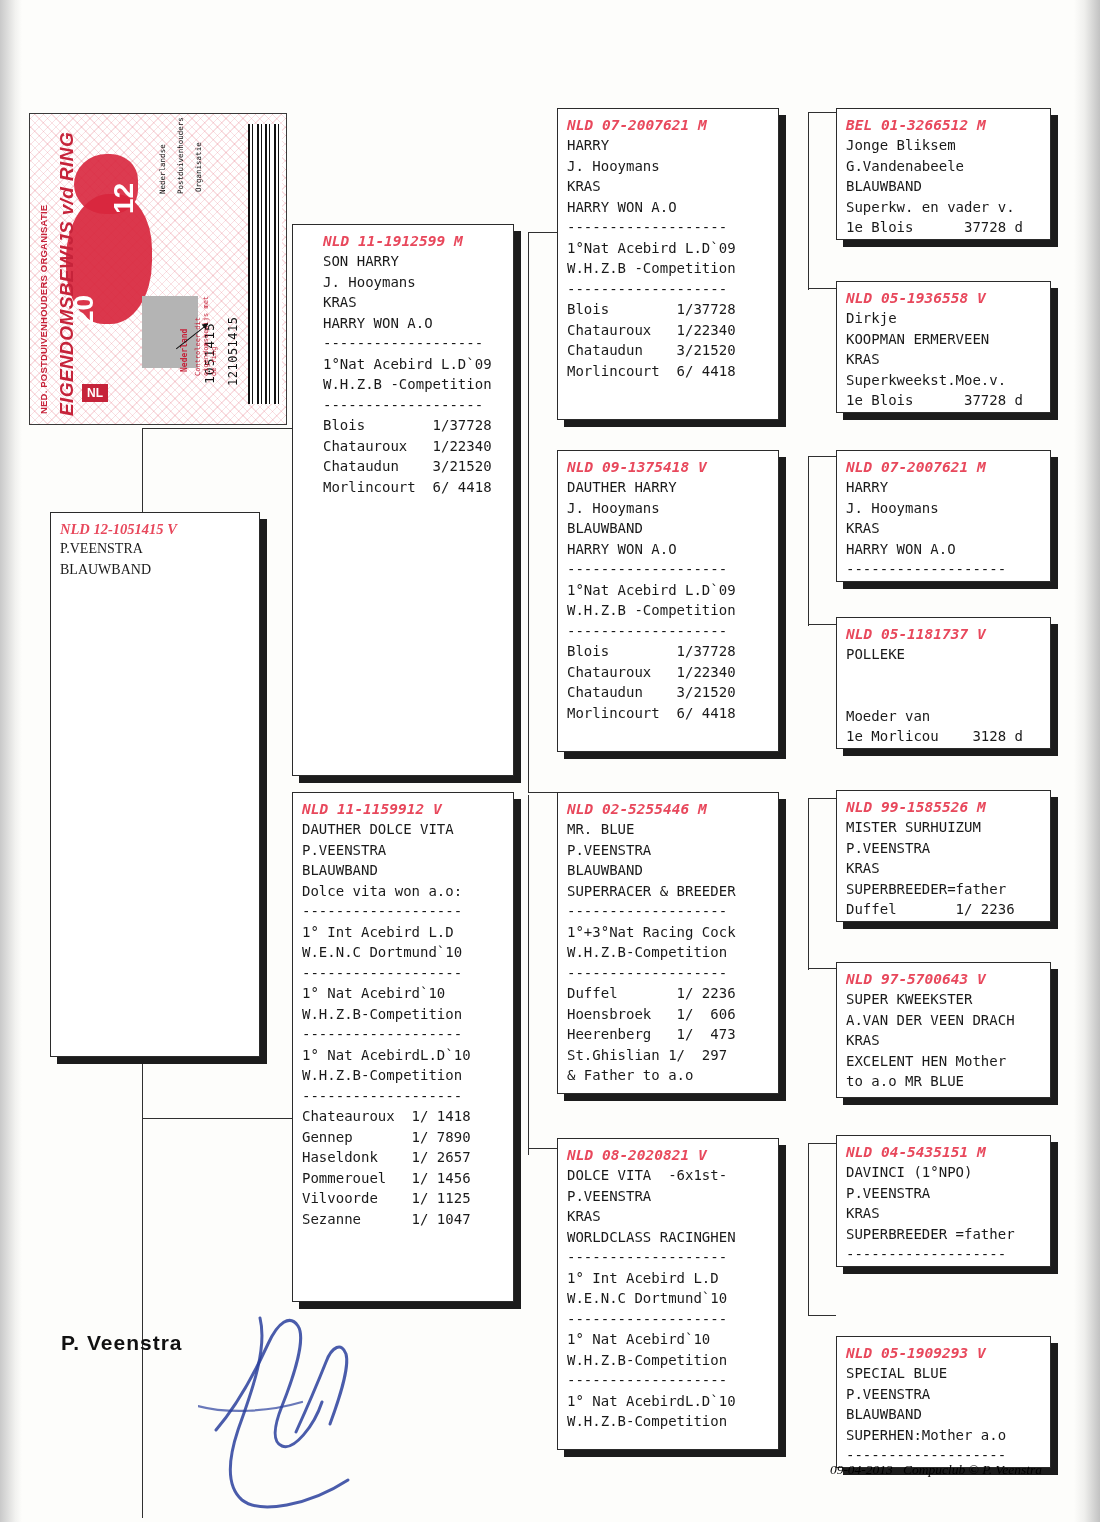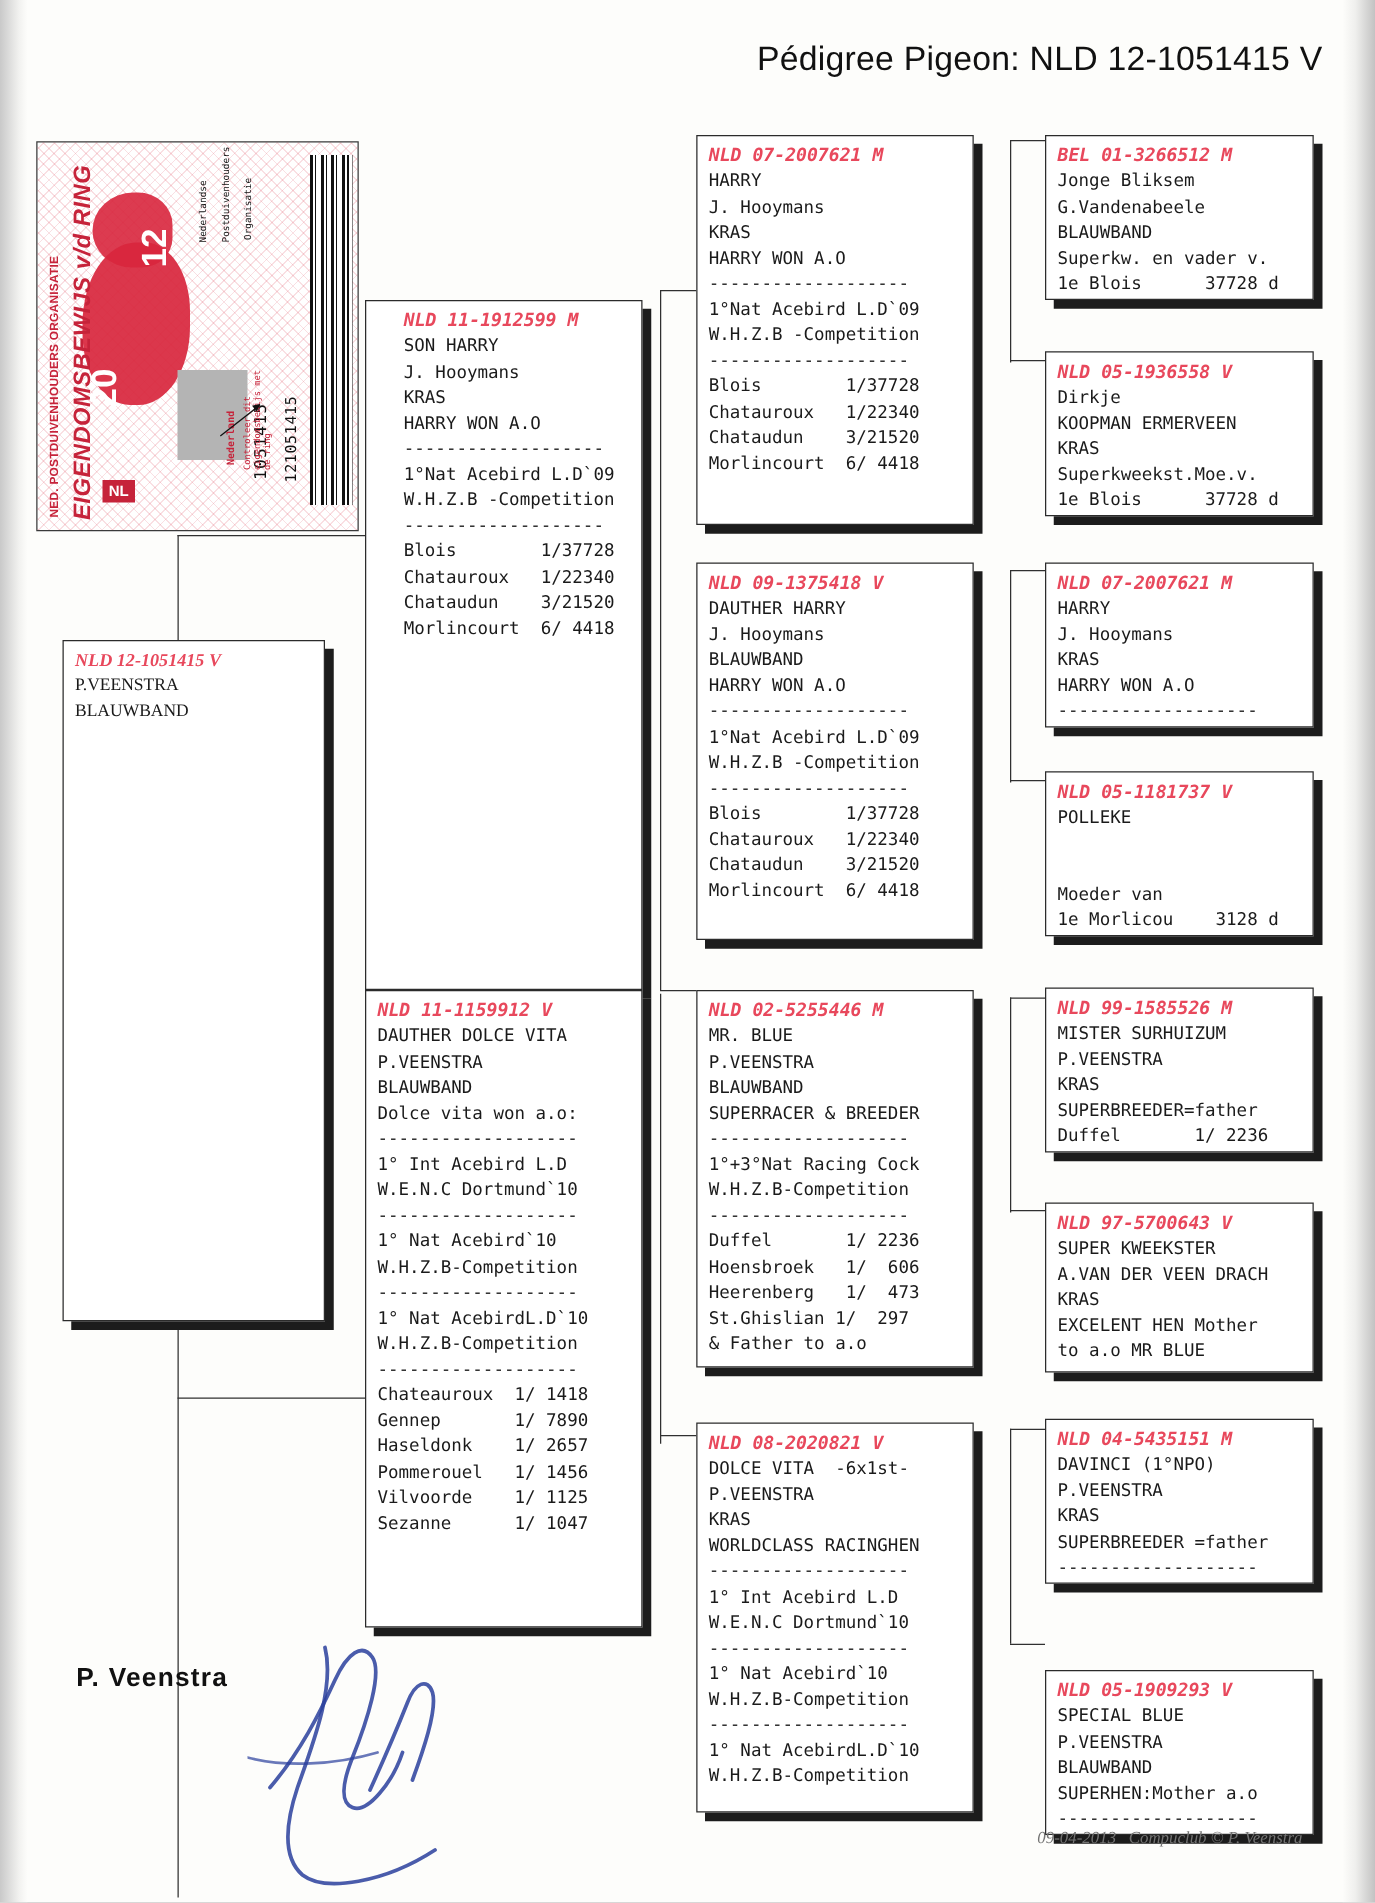--- a/index.html
+++ b/index.html
@@ -290,31 +290,30 @@
     height: 200px;
     pointer-events: none;
   }
   .credit {
     position: absolute;
     right: 58px;
     top: 1462px;
     font-family: "Liberation Serif", serif;
     font-style: italic;
     font-size: 13.5px;
-    color: #737373;
+    color: #000000;
     white-space: pre;
     text-align: right;
   }
 </style>
 </head>
 <body>
 
 <div class="page">
 
-  <div class="title">Pédigree Pigeon: NLD 12-1051415 V</div>
 
   <div class="stamp">
     <div class="blob2"></div>
     <div class="blob"></div>
     <div class="vtext org">NED. POSTDUIVENHOUDERS ORGANISATIE</div>
     <div class="vtext eig">EIGENDOMSBEWIJS v/d RING</div>
     <div class="nlbox">NL</div>
     <div class="yr20">20</div>
     <div class="yr12">12</div>
     <div class="greybox"></div>
@@ -357,21 +356,21 @@
   <div class="conn h" style="left:808px; top:1315px; width:28px;"></div>
 
   <div class="box" id="subject-box" style="left:50px; top:512px; width:210px; height:545px;font-family:Liberation Serif, serif;">
     <div class="ring">NLD 12-1051415 V</div>
     <div class="body">
         <div class="line">P.VEENSTRA</div>
         <div class="line">BLAUWBAND</div>
       </div>
   </div>
 
-  <div class="box" id="sire-box" style="left:292px; top:240px; width:222px; height:552px;padding-left:30px;">
+  <div class="box" id="sire-box" style="left:292px; top:224px; width:222px; height:552px;padding-left:30px;">
     <div class="ring">NLD 11-1912599 M</div>
     <div class="body">
         <div class="line">SON HARRY</div>
         <div class="line">J. Hooymans</div>
         <div class="line">KRAS</div>
         <div class="line">HARRY WON A.O</div>
         <div class="line">-------------------</div>
         <div class="line">1°Nat Acebird L.D`09</div>
         <div class="line">W.H.Z.B -Competition</div>
         <div class="line">-------------------</div>

